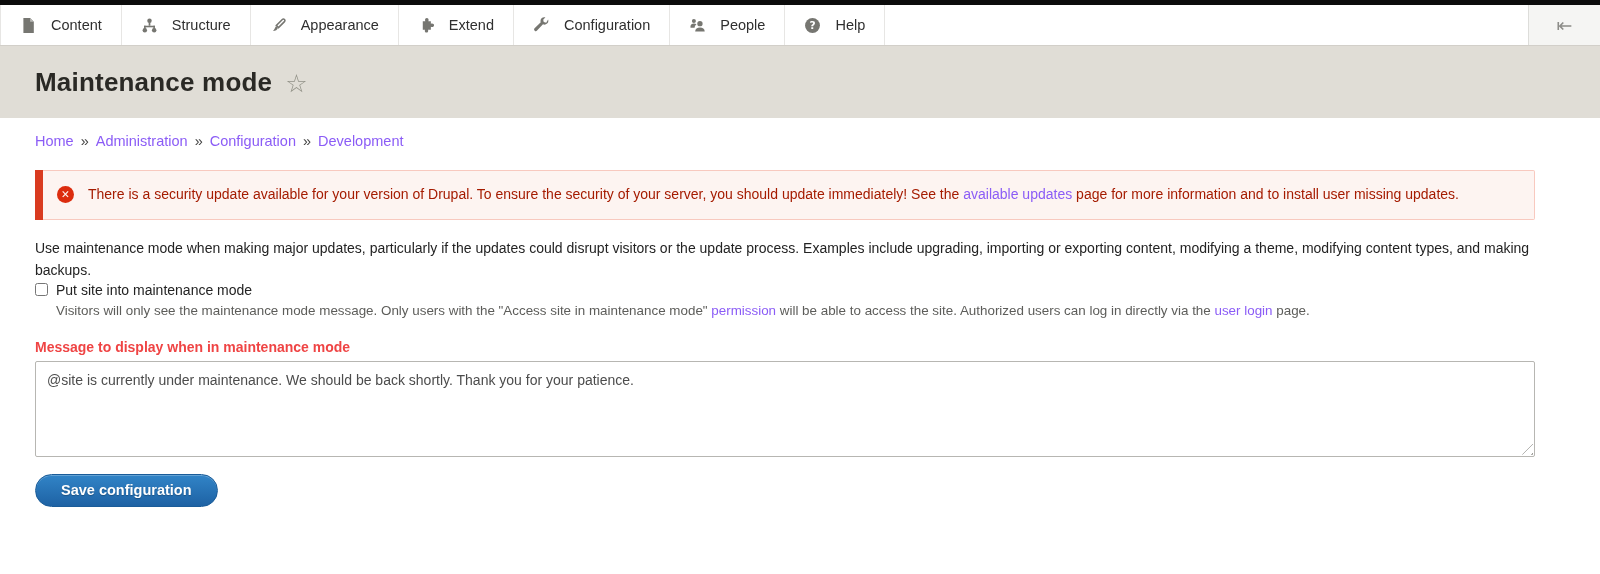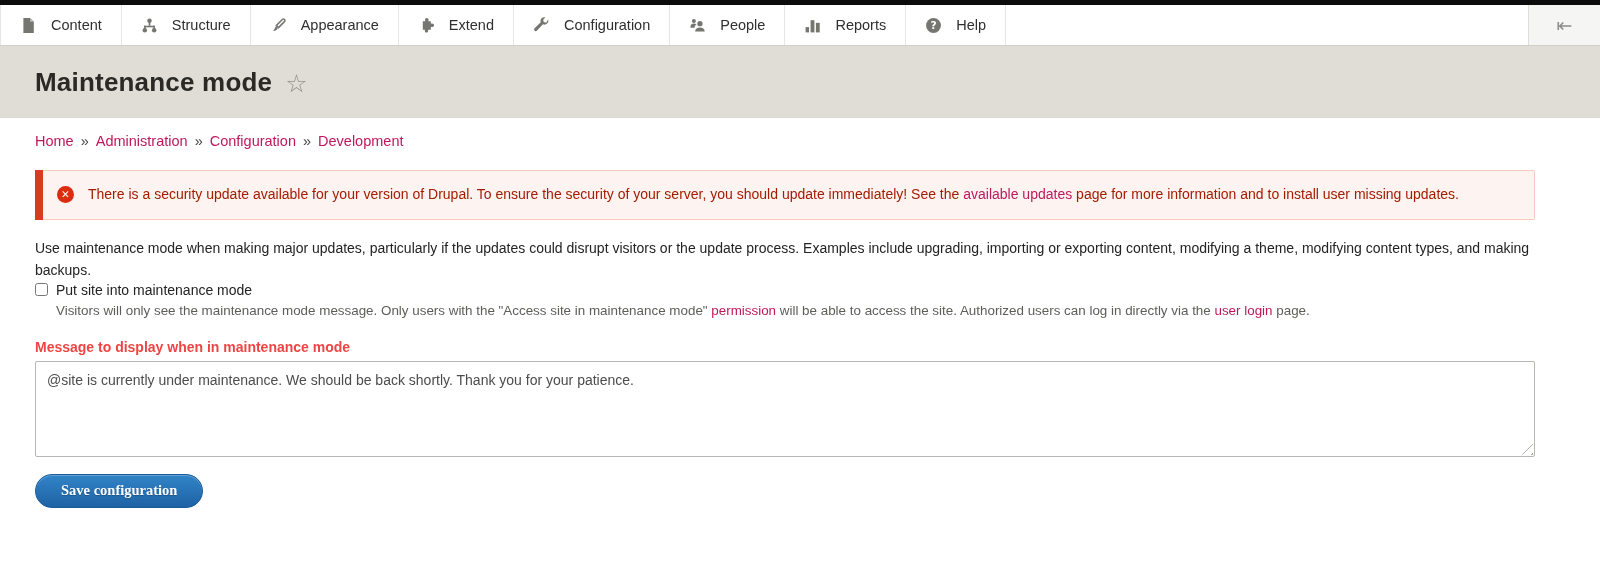--- a/index.html
+++ b/index.html
@@ -22,21 +22,21 @@
                       border-left:1px solid #ddddda; display:flex; align-items:center; justify-content:center; cursor:pointer; }
   .toolbar-collapse .glyph { font-size:19px; color:#8d8d89; line-height:1; }
 
   
   .page-header { height:72px; background:#e0ddd6; display:flex; align-items:center; padding-left:35px; }
   .page-header h1 { font-size:26px; font-weight:bold; color:#2a2925; letter-spacing:.2px; }
   .star { margin-left:13px; font-size:25px; color:#929288; cursor:pointer; line-height:1; margin-top:2px; }
 
   
   .content { padding:0 65px 0 35px; }
-  a.link { color:#be185d; text-decoration:none; cursor:pointer; }
+  a.link { color:#8b5cf6; text-decoration:none; cursor:pointer; }
 
   .breadcrumb { margin-top:15px; font-size:14.5px; color:#3c3c3c; }
   .breadcrumb .sep { margin:0 7px; color:#444; }
 
   .error-box { position:relative; margin-top:21px; background:#fdf4f1; border:1px solid #f8c9bf;
                border-left:none; box-shadow:-8px 0 0 #d8352013, inset 0 0 0 0 transparent;
                border-radius:0 2px 2px 0; padding:13px 20px 13px 45px; color:#a51b00; line-height:1.55;
                margin-left:8px; }
   .error-bar { position:absolute; left:-8px; top:-1px; bottom:-1px; width:8px; background:#d93b20; }
   .error-icon { position:absolute; left:14px; top:15px; width:17px; height:17px; border-radius:50%;
@@ -57,21 +57,21 @@
   textarea { display:block; width:100%; height:96px; border:1px solid #b7b6b2; border-radius:2px;
              padding:8px 11px; font-family:"Liberation Sans","DejaVu Sans",sans-serif; font-size:14px;
              color:#4c4c4c; line-height:1.5; resize:none; background:#fff; outline:none; }
   .resize-handle { position:absolute; right:2px; bottom:2px; width:11px; height:11px;
         background:repeating-linear-gradient(135deg, transparent 0 3px, #9a9a96 3px 4.2px, transparent 4.2px 7px, #9a9a96 7px 8.2px, transparent 8.2px 11px);
         clip-path:polygon(100% 0, 100% 100%, 0 100%); cursor:nwse-resize; }
 
   .save-btn { margin-top:17px; display:inline-block; padding:7px 25px 8px; font-size:14.5px; font-weight:bold;
               color:#fff; background:linear-gradient(to bottom,#3184c7,#1e62a4); border:1px solid #1a5c99;
               border-radius:20em; cursor:pointer; text-shadow:0 1px 1px rgba(0,0,0,.25);
-              font-family:Liberation Serif, serif;
+              font-family:Liberation Sans, sans-serif;
               box-shadow:inset 0 1px 0 rgba(255,255,255,.25); }
 </style>
 </head>
 <body>
 
 <div class="top-strip"></div>
 
 <div class="toolbar">
   <div class="toolbar-tabs">
 
@@ -138,32 +138,20 @@
               <circle cx="4.6" cy="3.8" r="1.9"></circle>
               <path d="M1.4 8.7c0-1.7 1.5-2.7 3.2-2.7 1 0 1.9.3 2.5.9-1.1.8-1.8 2-1.8 3.2H1.4z"></path>
               <circle cx="10.3" cy="6.3" r="2.5"></circle>
               <path d="M5.8 13.6c0-2.3 2-3.7 4.5-3.7s4.5 1.4 4.5 3.7z"></path>
             </g>
           </svg>
       </span>
       <span>People</span>
     </a>
 
-    <a class="tab">
-      <span class="ticon">
-        <svg viewBox="0 0 16 16">
-            <g fill="#767671">
-              <rect x="1.5" y="9.5" width="3.2" height="5"></rect>
-              <rect x="6.2" y="3" width="3.6" height="11.5"></rect>
-              <rect x="11.2" y="5.5" width="3.6" height="9"></rect>
-            </g>
-          </svg>
-      </span>
-      <span>Reports</span>
-    </a>
 
     <a class="tab">
       <span class="ticon">
         <svg viewBox="0 0 16 16">
             <circle cx="8" cy="8" r="7" fill="#767671"></circle>
             <text x="8" y="11.6" text-anchor="middle" font-size="10" font-weight="bold" fill="#fff" font-family="DejaVu Sans, sans-serif">?</text>
           </svg>
       </span>
       <span>Help</span>
     </a>

